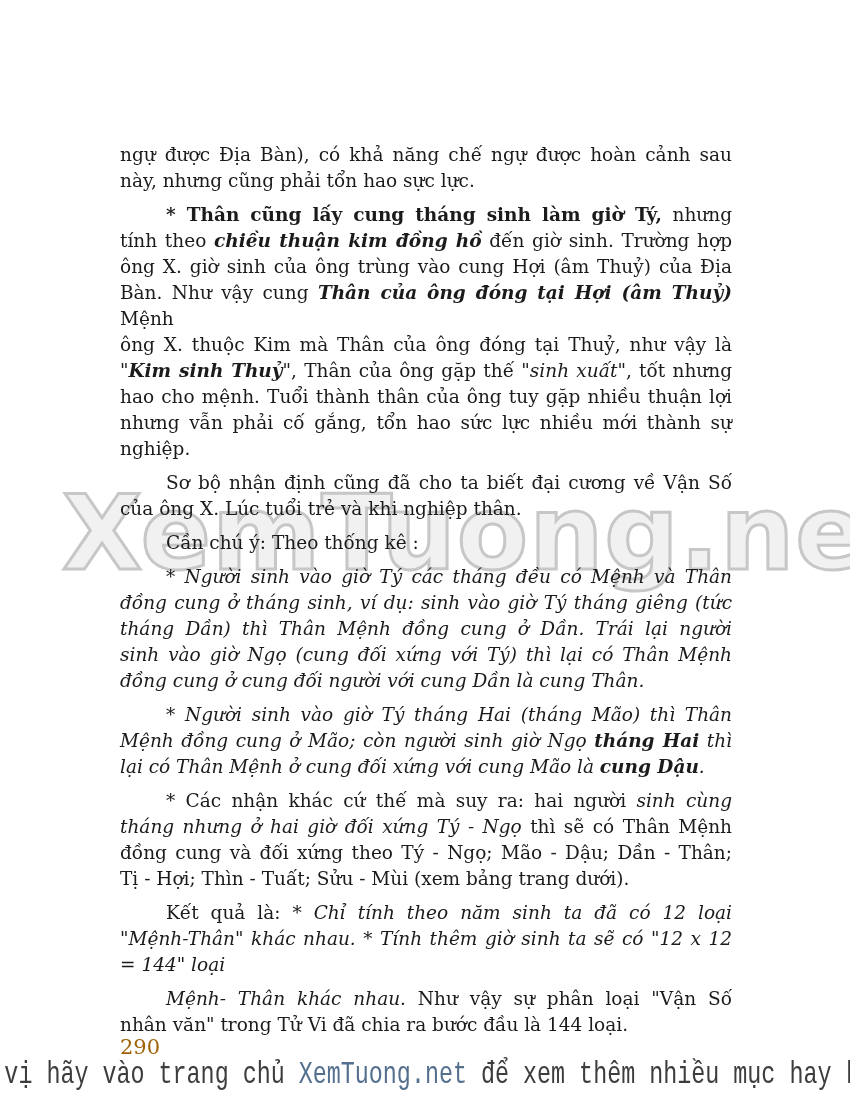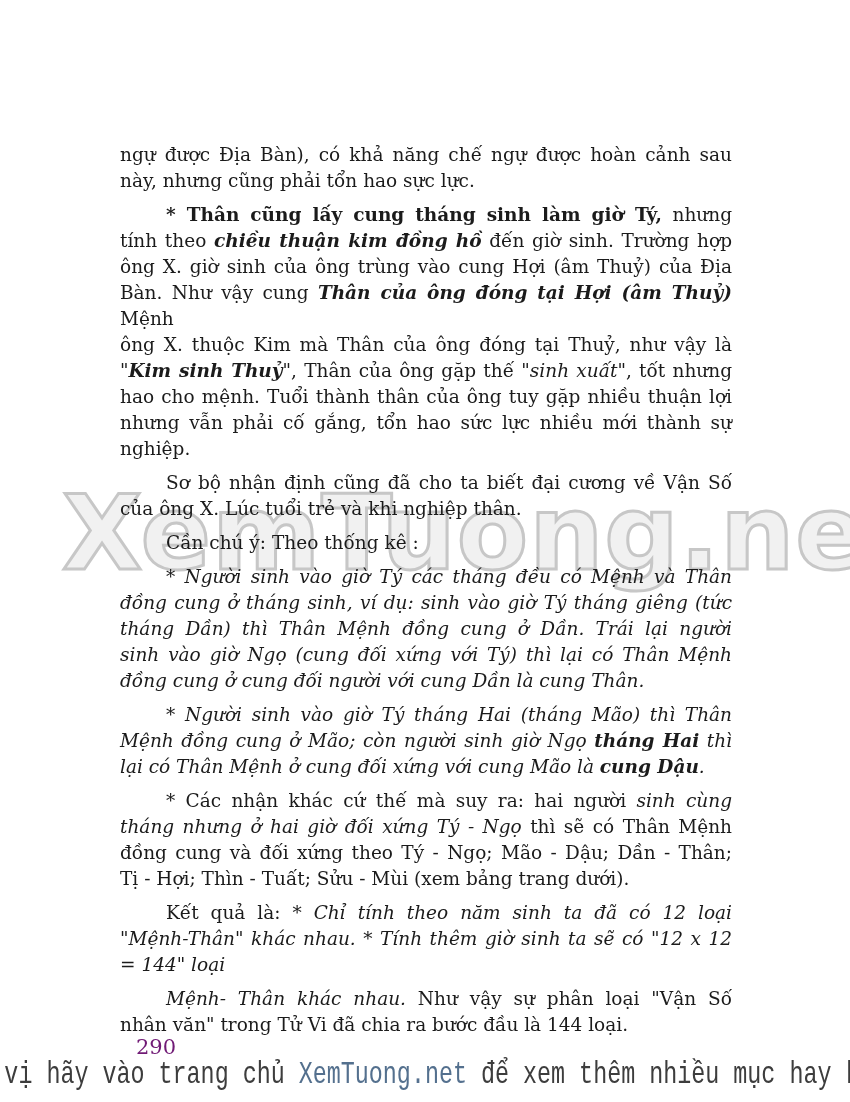--- a/index.html
+++ b/index.html
@@ -35,24 +35,24 @@
   .para{margin:0 0 8px 0;}
   .line{text-align:justify;text-align-last:justify;}
   .line.first.indent{text-indent:46px;}
   .line.last{text-align-last:left;}
   .s-r{font-weight:normal;font-style:normal;}
   .s-b{font-weight:700;}
   .s-i{font-style:italic;}
   .s-bi{font-weight:700;font-style:italic;}
   .page-number{
     position:absolute;
-    left:136px;top:1035px;
+    left:120px;top:1035px;
     z-index:1;
     font-size:21px;
-    color:#701a75;
+    color:#a16207;
     text-align:center;
   }
   .footer{
     position:absolute;
     left:0;right:0;top:1056px;
     z-index:2;
     display:flex;justify-content:center;
     font-family:Liberation Mono, monospace;
     font-size:32px;
     color:#3d3d3d;

